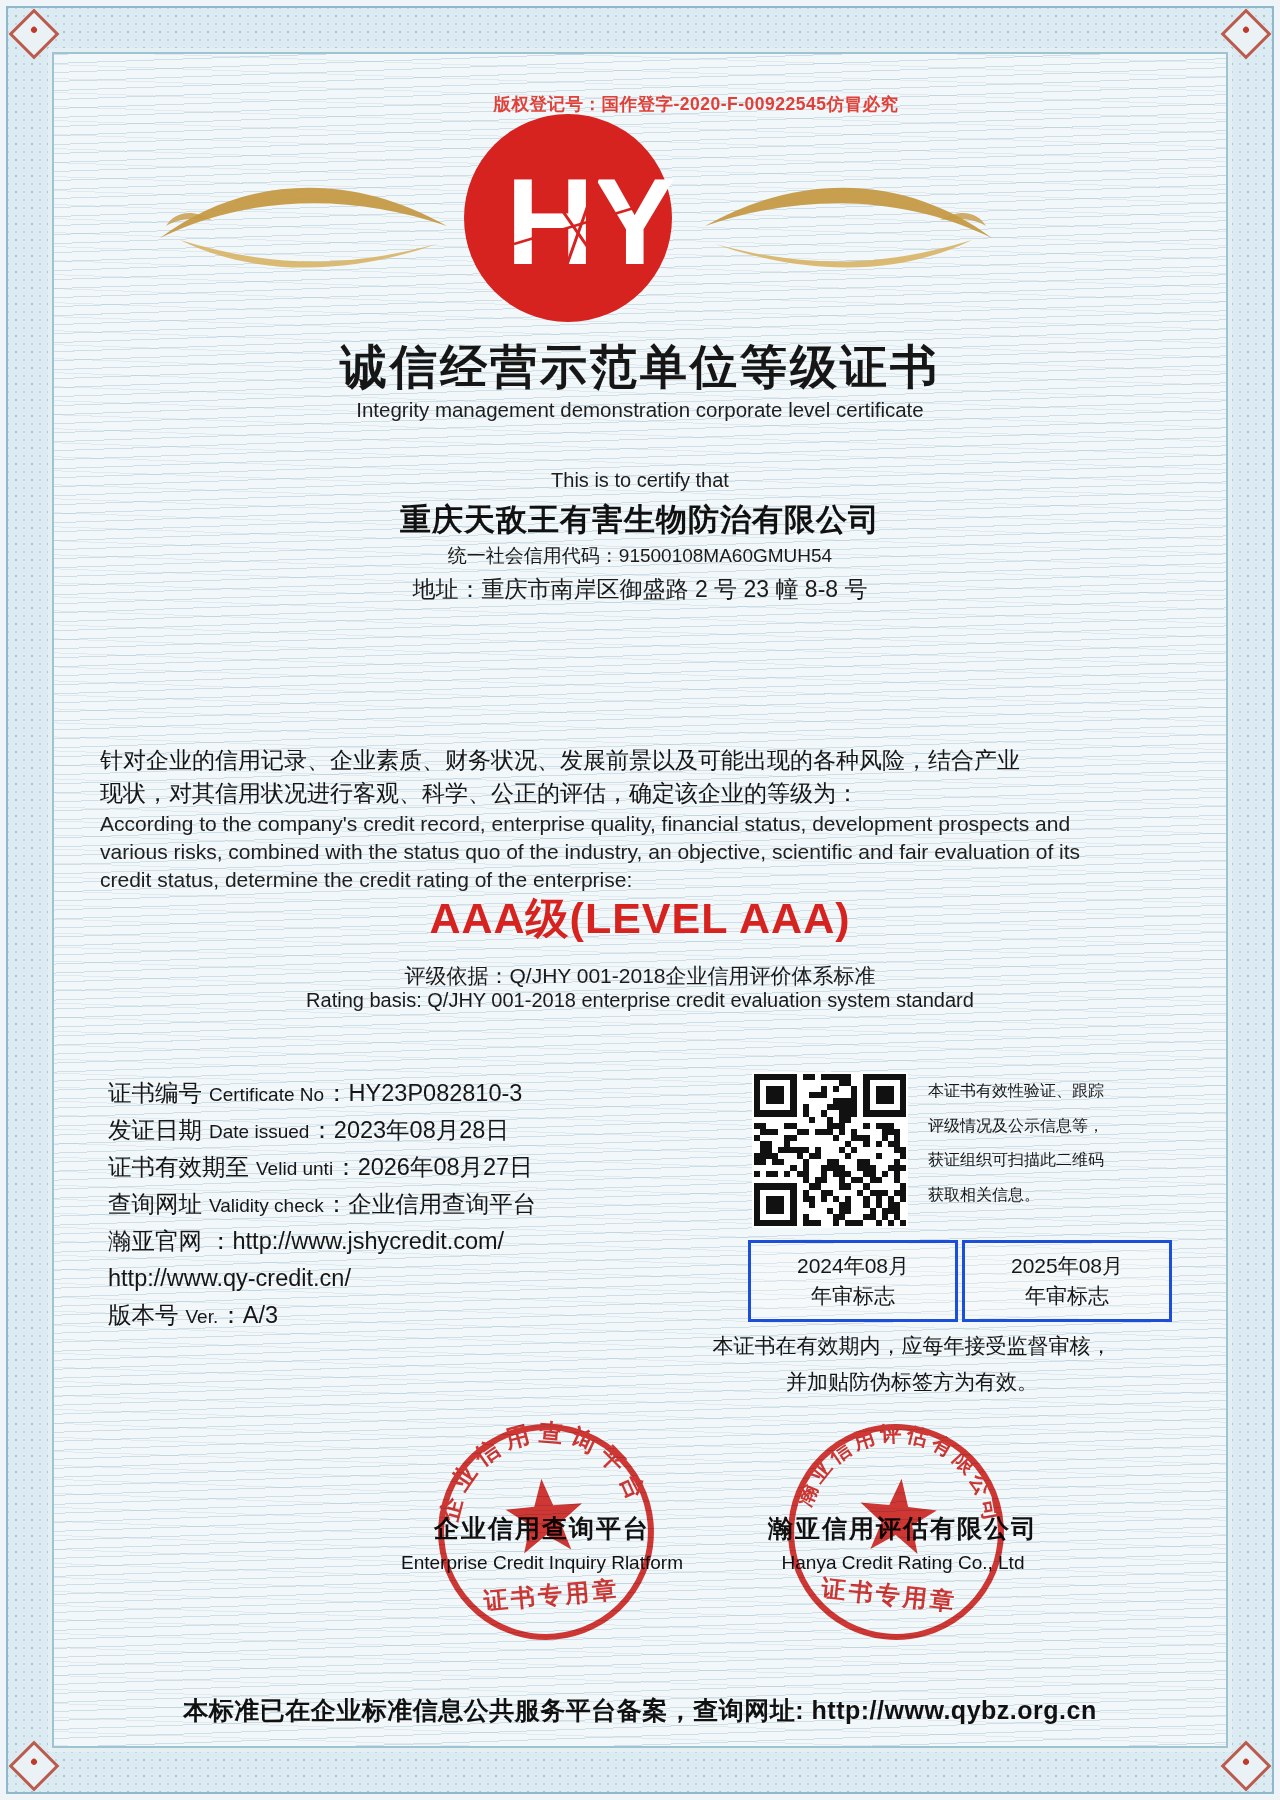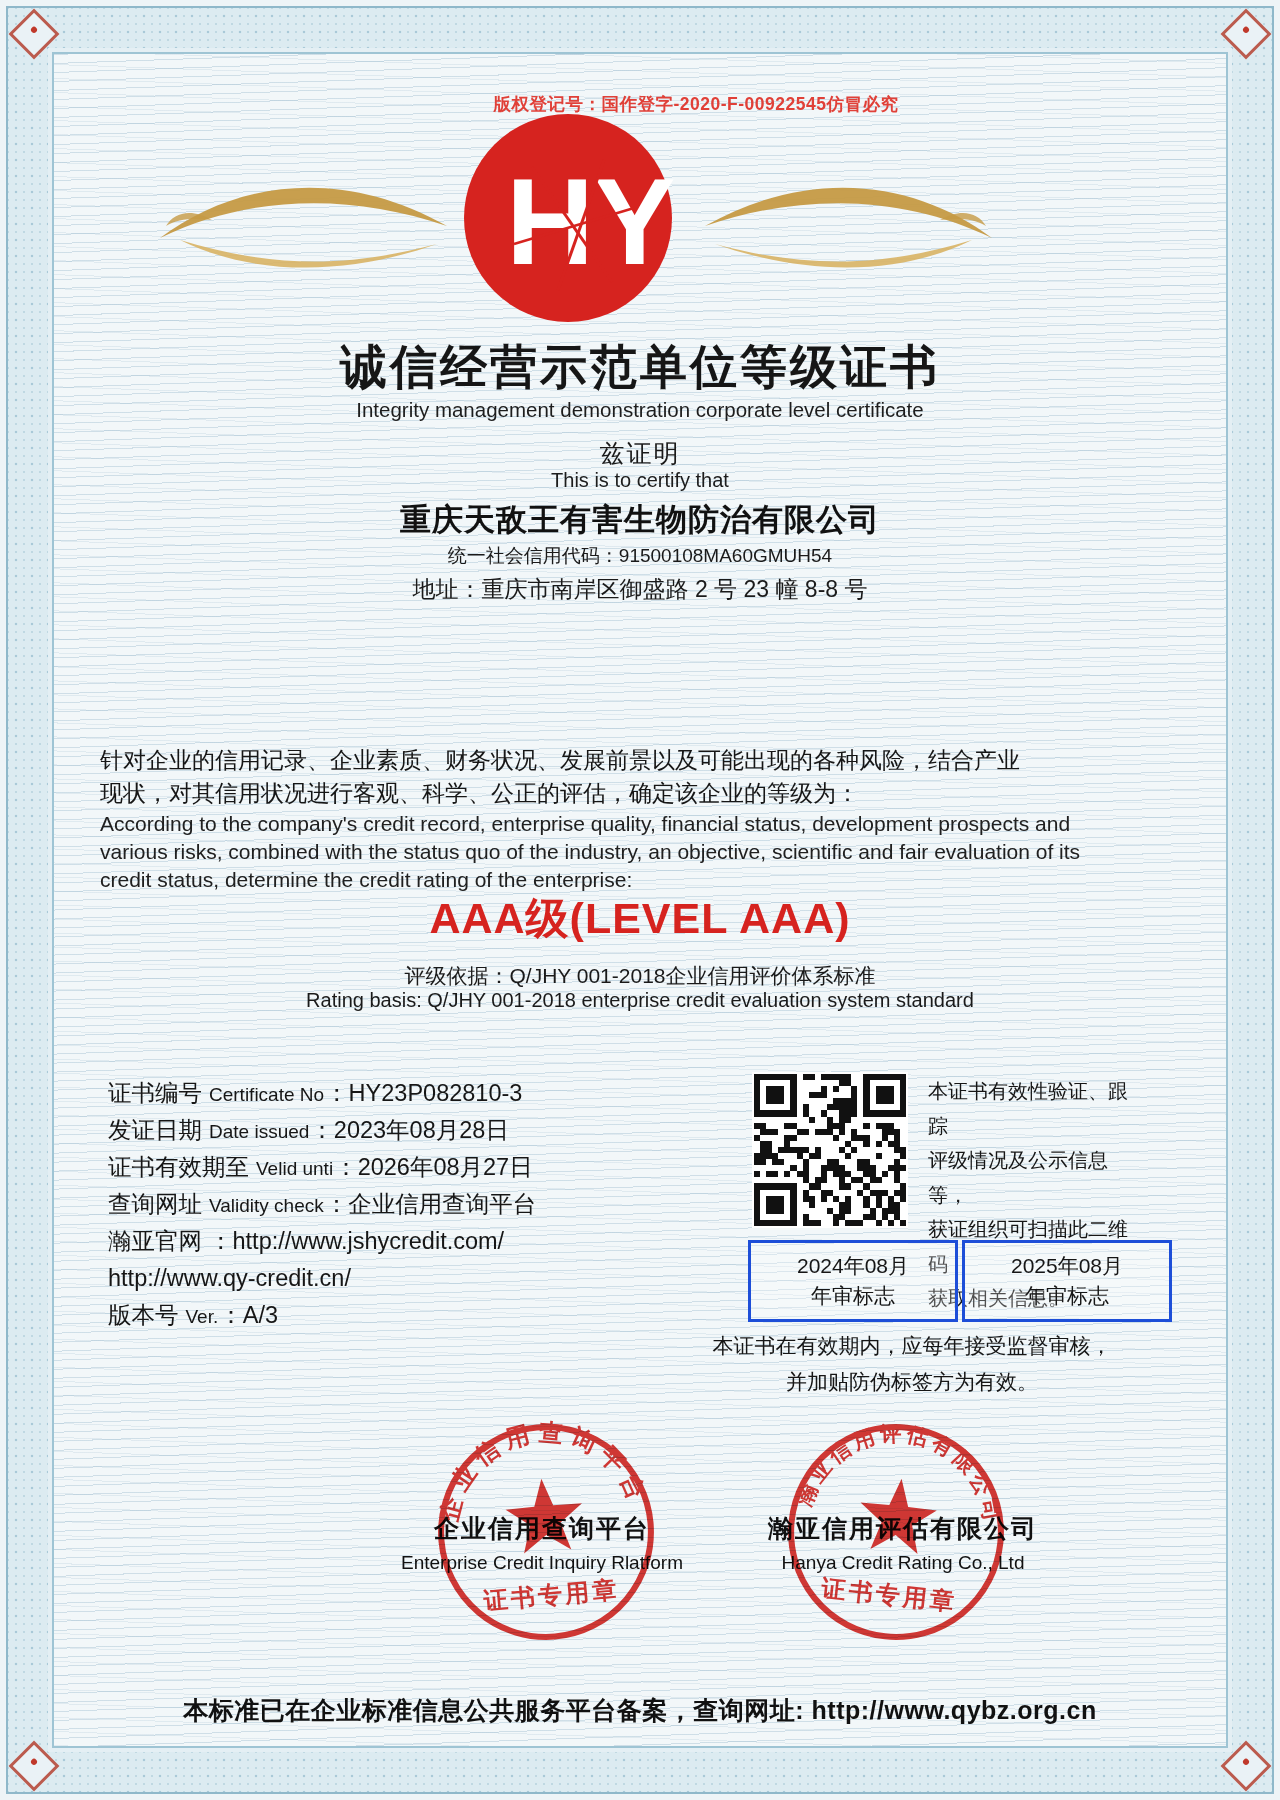--- a/index.html
+++ b/index.html
@@ -51,21 +51,21 @@
   .basis-en{top:989px;font-size:20px;color:#1a1a1a;}
 
   .details{left:100px;top:1076px;width:560px;margin-left:8px;}
   .detail-row{line-height:34px;white-space:nowrap;color:#161616;}
   .dzh{font-size:23.5px;margin-right:7px;}
   .den{font-size:19px;margin-right:1px;}
   .dva{font-size:23.5px;}
   .dco{font-size:23.5px;}
 
   .qr-box{left:752px;top:1072px;width:156px;height:156px;background:#fff;padding:2px;box-sizing:border-box;}
-  .qr-note{left:928px;top:1074px;width:210px;font-size:20px;line-height:34.5px;color:#161616;}
+  .qr-note{left:928px;top:1074px;width:210px;font-size:16px;line-height:34.5px;color:#161616;}
 
   .annual-box{top:1240px;width:204px;height:76px;border:3px solid #1d4ed8;
     display:flex;flex-direction:column;align-items:center;justify-content:center;
     font-size:21px;color:#161616;line-height:30px;background:rgba(255,255,255,.25);}
   .ab1{left:748px;} .ab2{left:962px;}
   .annual-note{left:656px;top:1328px;width:512px;text-align:center;font-size:21px;line-height:36px;color:#161616;}
 
   .stamp{position:absolute;width:232px;height:232px;mix-blend-mode:multiply;opacity:.9;z-index:4;}
   .stamp.s0{left:430px;top:1416px;transform:rotate(-5deg);}
   .stamp.s1{left:780px;top:1416px;transform:rotate(6deg);}
@@ -111,21 +111,20 @@
   <svg class="abs logo" viewBox="0 0 212 212">
     <circle cx="106" cy="106" r="104" fill="#d6231f"></circle>
     <text x="44" y="152" font-family="Liberation Sans, sans-serif" font-size="122" font-weight="900" fill="#ffffff">HY</text>
     <line x1="70" y1="55" x2="150" y2="170" stroke="#d6231f" stroke-width="3"></line>
     <line x1="142" y1="48" x2="96" y2="178" stroke="#d6231f" stroke-width="3"></line>
     <line x1="52" y1="132" x2="172" y2="96" stroke="#d6231f" stroke-width="2.5"></line>
   </svg>
 
   <div class="abs ctr title">诚信经营示范单位等级证书</div>
   <div class="abs ctr subtitle">Integrity management demonstration corporate level certificate</div>
-  <div class="abs ctr certify-zh">兹证明</div>
   <div class="abs ctr certify-en">This is to certify that</div>
   <div class="abs ctr company">重庆天敌王有害生物防治有限公司</div>
   <div class="abs ctr code-line">统一社会信用代码：91500108MA60GMUH54</div>
   <div class="abs ctr addr-line">地址：重庆市南岸区御盛路 2 号 23 幢 8-8 号</div>
 
   <div class="abs para-zh pz1">针对企业的信用记录、企业素质、财务状况、发展前景以及可能出现的各种风险，结合产业</div>
   <div class="abs para-zh pz2">现状，对其信用状况进行客观、科学、公正的评估，确定该企业的等级为：</div>
   <div class="abs para-en">According to the company's credit record, enterprise quality, financial status, development prospects and various risks, combined with the status quo of the industry, an objective, scientific and fair evaluation of its credit status, determine the credit rating of the enterprise:</div>
 
   <div class="abs ctr level">AAA级(LEVEL AAA)</div>

